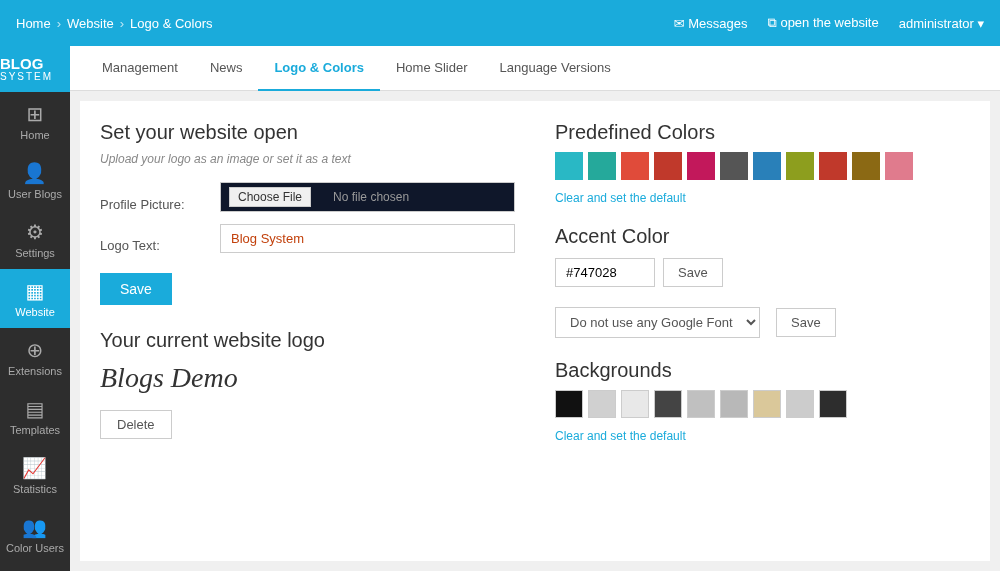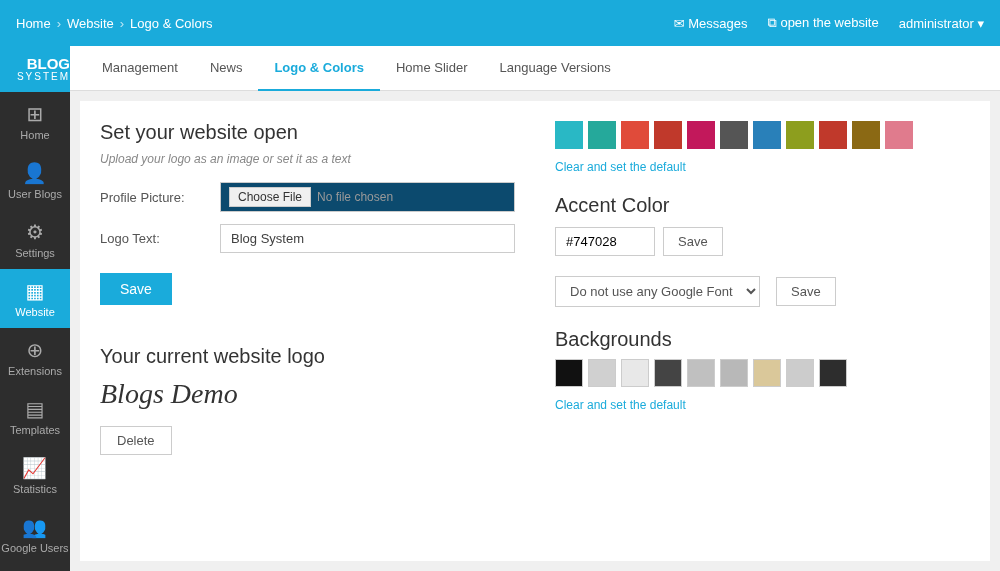--- a/index.html
+++ b/index.html
@@ -79,62 +79,62 @@
     }
     .tab.active { border-bottom: 2px solid #1aabdb; color: #1aabdb; font-weight: bold; }
 
     
     .left-panel { flex: 1; }
     .right-panel { flex: 1; }
 
     .section-title { font-size: 20px; color: #333; margin-bottom: 8px; font-weight: normal; }
     .section-subtitle { color: #888; font-style: italic; font-size: 12px; margin-bottom: 16px; }
 
-    .form-row { display: flex; align-items: center; margin-bottom: 12px; }
+    .form-row { display: flex; align-items: flex-end; margin-bottom: 12px; }
     .form-label { width: 120px; color: #555; font-size: 13px; }
     .form-control { flex: 1; }
 
     .file-input-wrapper {
       border: 1px solid #ccc;
-      background: #0c4a6e;
+      background: #0f172a;
       padding: 4px 8px;
       display: flex;
       align-items: center;
-      gap: 6px;
+      gap: 22px;
       width: 100%;
     }
     .file-btn {
       background: #f0f0f0;
       border: 1px solid #ccc;
       padding: 2px 8px;
       cursor: pointer;
       font-size: 12px;
       color: #333;
     }
     .file-chosen { color: #999; font-size: 12px; }
 
     .text-input {
       border: 1px solid #ccc;
       padding: 6px 10px;
       width: 100%;
       font-size: 13px;
-      color: #404040;
+      color: #c2410c;
     }
 
     .save-btn {
       background: #1aabdb;
       color: white;
       border: none;
       padding: 8px 20px;
       cursor: pointer;
       font-size: 14px;
       margin-top: 8px;
     }
 
-    .current-logo-section { margin-top: 40px; }
+    .current-logo-section { margin-top: 24px; }
     .logo-display {
       font-family: 'Brush Script MT', cursive;
       font-size: 28px;
       color: #333;
       margin: 10px 0 16px 0;
     }
     .delete-btn {
       background: white;
       border: 1px solid #ccc;
       padding: 6px 16px;
@@ -189,21 +189,21 @@
       border: 1px solid #ccc;
     }
 
     
     .blog-logo {
       background: #1aabdb;
       width: 100%;
       padding: 10px 0;
       display: flex;
       flex-direction: column;
-      align-items: flex-end;
+      align-items: flex-start;
       justify-content: center;
       color: white;
     }
     .blog-logo-title { font-size: 15px; font-weight: bold; line-height: 1; }
     .blog-logo-sub { font-size: 10px; letter-spacing: 2px; }
 
     
     .page-inner {
       background: white;
       flex: 1;
@@ -271,21 +271,21 @@
     <div class="sidebar-item">
       <span class="sidebar-icon">▤</span>
       <span>Templates</span>
     </div>
     <div class="sidebar-item">
       <span class="sidebar-icon">📈</span>
       <span>Statistics</span>
     </div>
     <div class="sidebar-item">
       <span class="sidebar-icon">👥</span>
-      <span>Google Users</span>
+      <span>Color Users</span>
     </div>
   </div>
 
   <div class="content-area">
 
     <div class="tabs-bar">
       <div class="tab">Management</div>
       <div class="tab">News</div>
       <div class="tab active">Logo &amp; Colors</div>
       <div class="tab">Home Slider</div>
@@ -320,20 +320,21 @@
         <div class="current-logo-section">
           <h3 class="section-title">Your current website logo</h3>
           <div class="logo-display">
             <em>Blogs Demo</em>
           </div>
           <button class="delete-btn">Delete</button>
         </div>
       </div>
 
       <div class="right-panel">
+        <h2 class="section-title">Predefined Colors</h2>
         <div class="predefined-colors" id="color-swatches">
             <div class="color-swatch" style="background-color: rgb(41, 184, 197);"></div>
             <div class="color-swatch" style="background-color: rgb(37, 169, 155);"></div>
             <div class="color-swatch" style="background-color: rgb(224, 75, 58);"></div>
             <div class="color-swatch" style="background-color: rgb(192, 57, 43);"></div>
             <div class="color-swatch" style="background-color: rgb(194, 24, 91);"></div>
             <div class="color-swatch" style="background-color: rgb(85, 85, 85);"></div>
             <div class="color-swatch" style="background-color: rgb(41, 128, 185);"></div>
             <div class="color-swatch" style="background-color: rgb(141, 158, 30);"></div>
             <div class="color-swatch" style="background-color: rgb(192, 57, 43);"></div>

